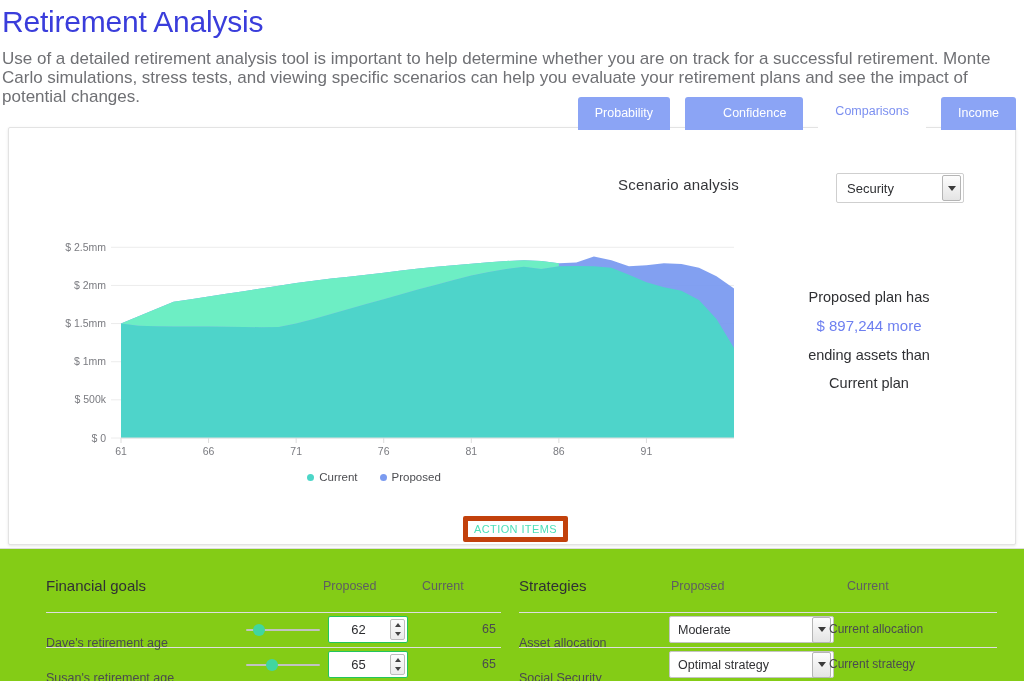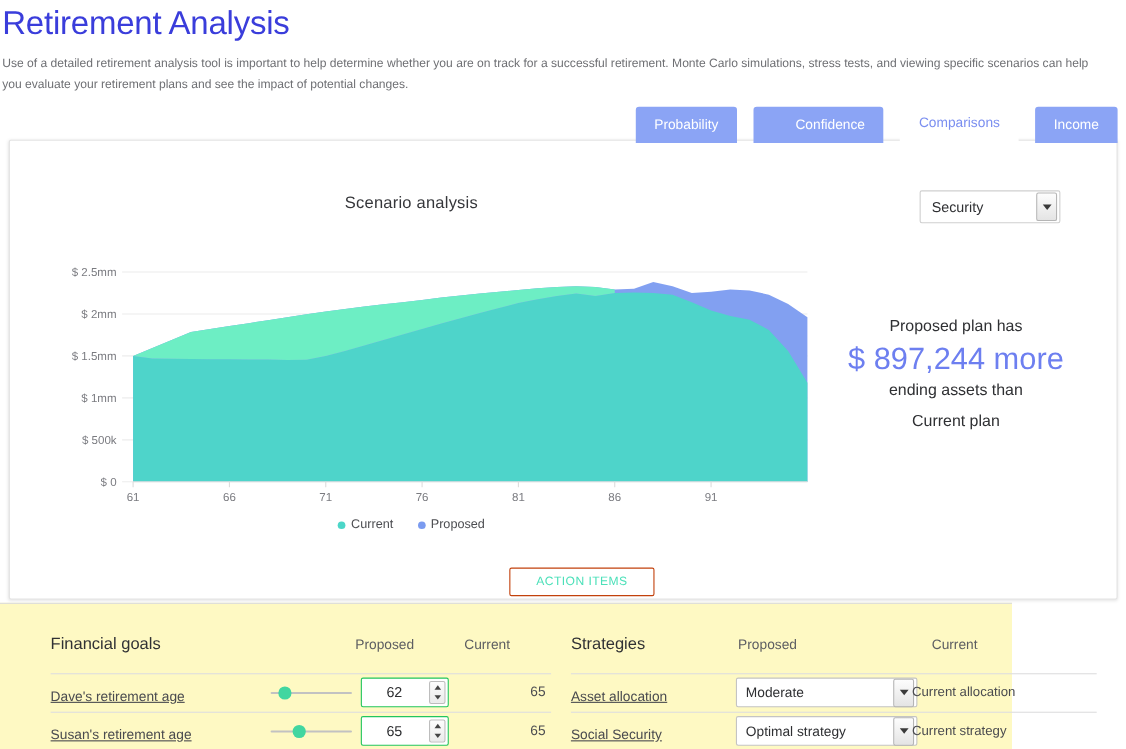--- a/index.html
+++ b/index.html
@@ -16,21 +16,21 @@
   #page-title {
     font-size: 30px;
     font-weight: 400;
     color: #3a3ddb;
     margin: 0;
     padding: 4px 12px 0 2px;
     letter-spacing: -0.2px;
     line-height: 36px;
   }
   #intro-text {
-    font-size: 11px;
+    font-size: 17px;
     color: #6f7074;
     line-height: 19px;
     margin: 9px 0 0 2px;
     width: 1005px;
   }
 
   
   #tab-bar {
     position: absolute;
     top: 95px;
@@ -65,21 +65,21 @@
     height: 418px;
     background: #ffffff;
     border: 1px solid #e3e3e3;
     box-shadow: 0 1px 3px rgba(0,0,0,0.10);
     border-radius: 2px;
   }
   #chart-title {
     position: absolute;
     left: 0; top: 48px;
     width: 730px;
-    text-align: center;
+    text-align: right;
     font-size: 15px;
     color: #35363a;
     letter-spacing: 0.2px;
   }
   .select-wrap {
     position: absolute;
     top: 45px;
     height: 30px;
     border: 1px solid #cfcfcf;
     background: #ffffff;
@@ -140,45 +140,45 @@
     left: 735px; top: 155px;
     width: 250px;
     text-align: center;
     color: #2f3033;
     font-size: 14.5px;
     line-height: 28px;
   }
   #summary-amount {
     display: block;
     color: #6d7ff0;
-    font-size: 28px;
+    font-size: 15px;
     line-height: 30px;
   }
 
   
   #action-items-button {
     position: absolute;
     left: 454px; top: 388px;
-    width: 132px; height: 26px;
-    border: 1px solid #c2410c;
+    width: 105px; height: 26px;
+    border: 5px solid #c2410c;
     color: #4ce0b9;
     background: #ffffff;
     font-size: 11px;
     letter-spacing: 0.4px;
     display: flex; align-items: center; justify-content: center;
     border-radius: 2px;
     cursor: pointer;
   }
 
   
   #bottom-panel {
     position: absolute;
     left: 0; top: 548px;
-    width: 920px; height: 133px;
-    background: #fef9c3;
+    width: 1024px; height: 133px;
+    background: #84cc16;
     border-top: 1px solid #dcdcdc;
   }
   .panel-col { position: absolute; top: 0; }
   #goals-col { left: 46px; width: 455px; }
   #strategies-col { left: 519px; width: 478px; }
 
   .col-head {
     position: relative;
     height: 36px;
     border-bottom: 1px solid #dededf;
@@ -186,22 +186,22 @@
   }
   .col-title { font-size: 15px; color: #303134; position: absolute; left: 0; top: 0; }
   .col-sub { font-size: 12.5px; color: #5d5e62; position: absolute; top: 2px; }
 
   .row {
     position: relative;
     height: 35px;
     border-bottom: 1px solid #dededf;
   }
   .row-label {
-    position: absolute; left: 0; top: 13px;
-    font-size: 12.5px; color: #4a4b4f; text-decoration: underline;
+    position: absolute; left: 0; top: 23px;
+    font-size: 12.5px; color: #4a4b4f;
   }
 
   
   #goals-col .col-sub.prop { left: 277px; }
   #goals-col .col-sub.curr { left: 376px; }
   .goal-current {
     position: absolute; right: 5px; top: 9px;
     font-size: 12.5px; color: #4a4b4f;
   }
 

